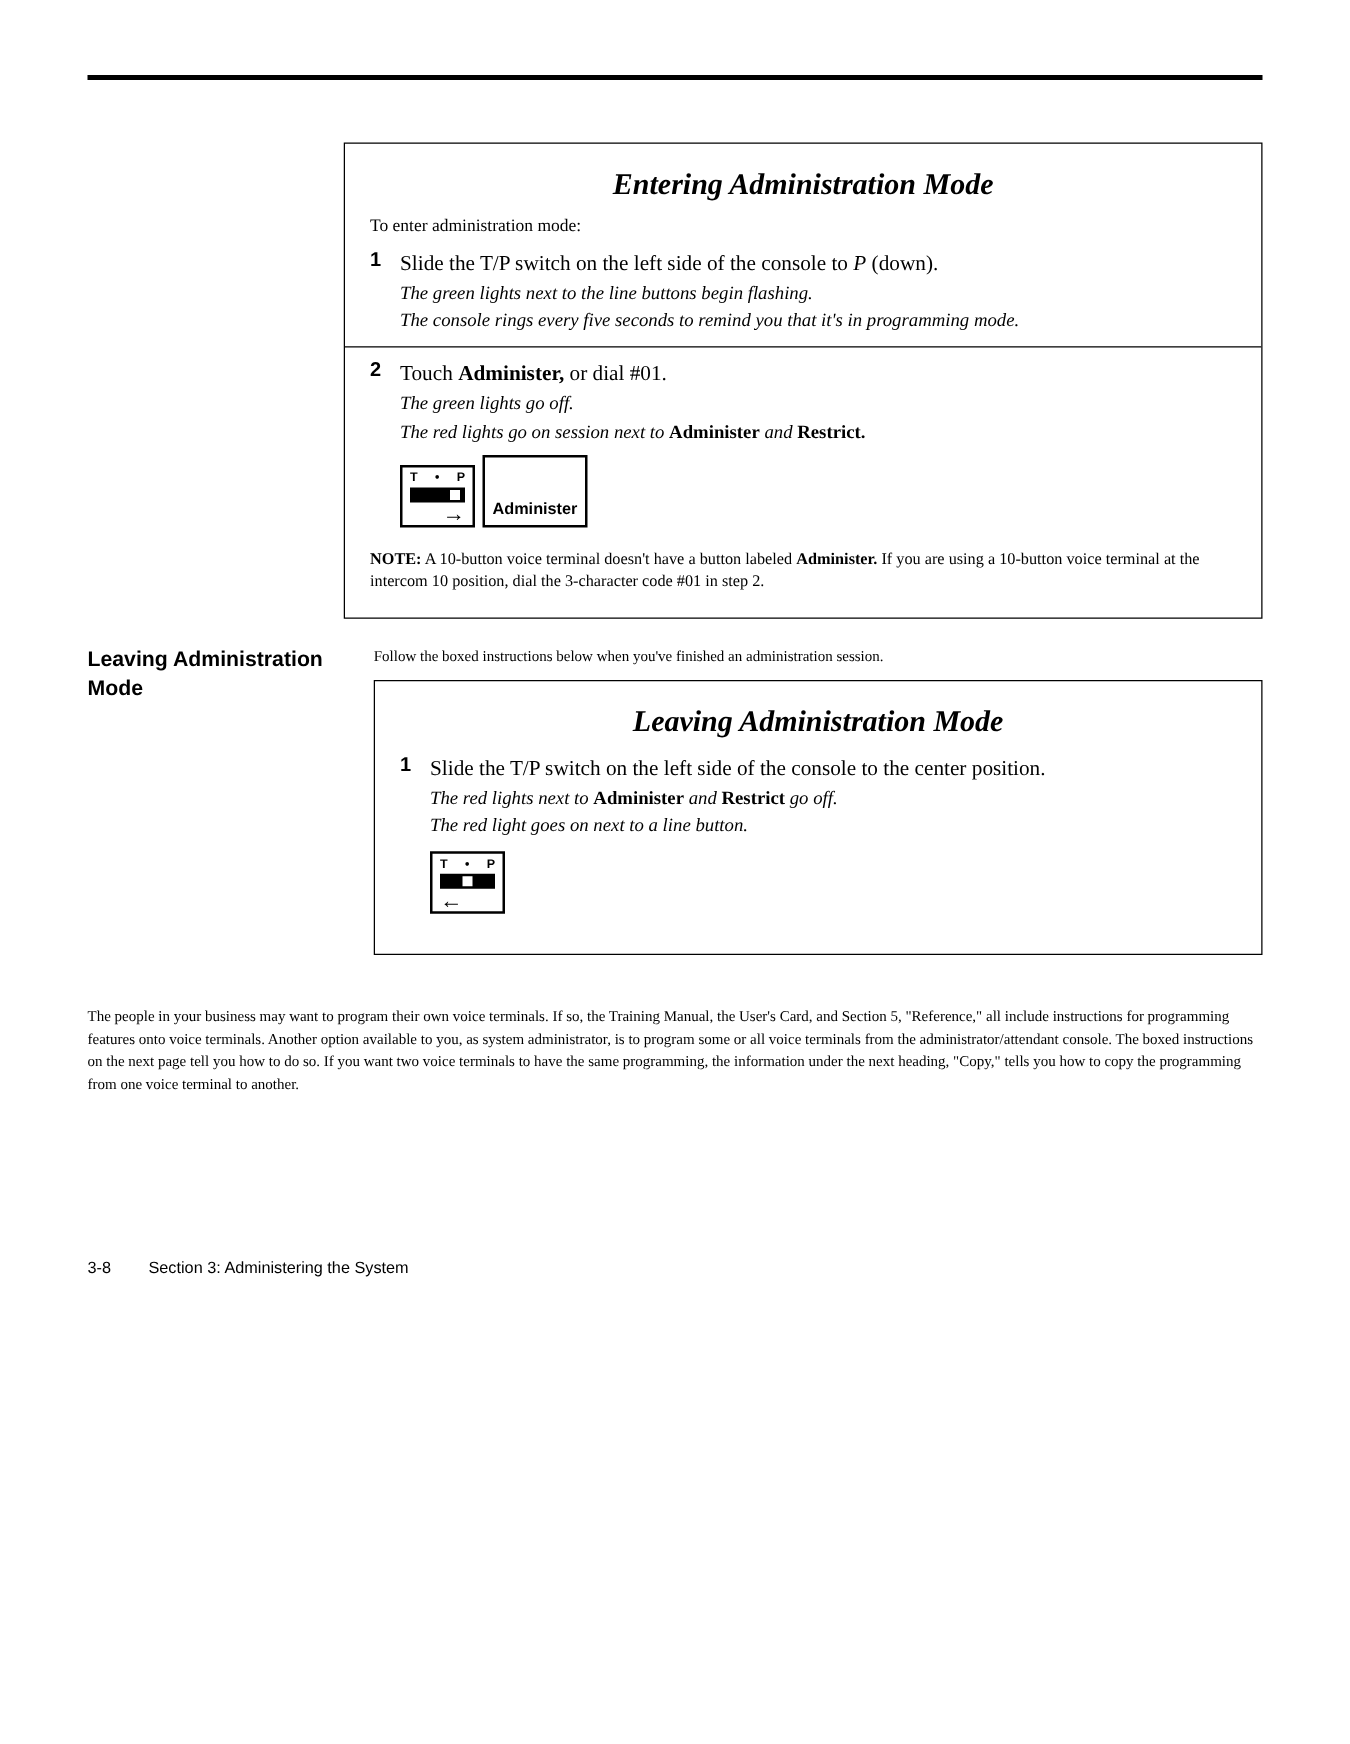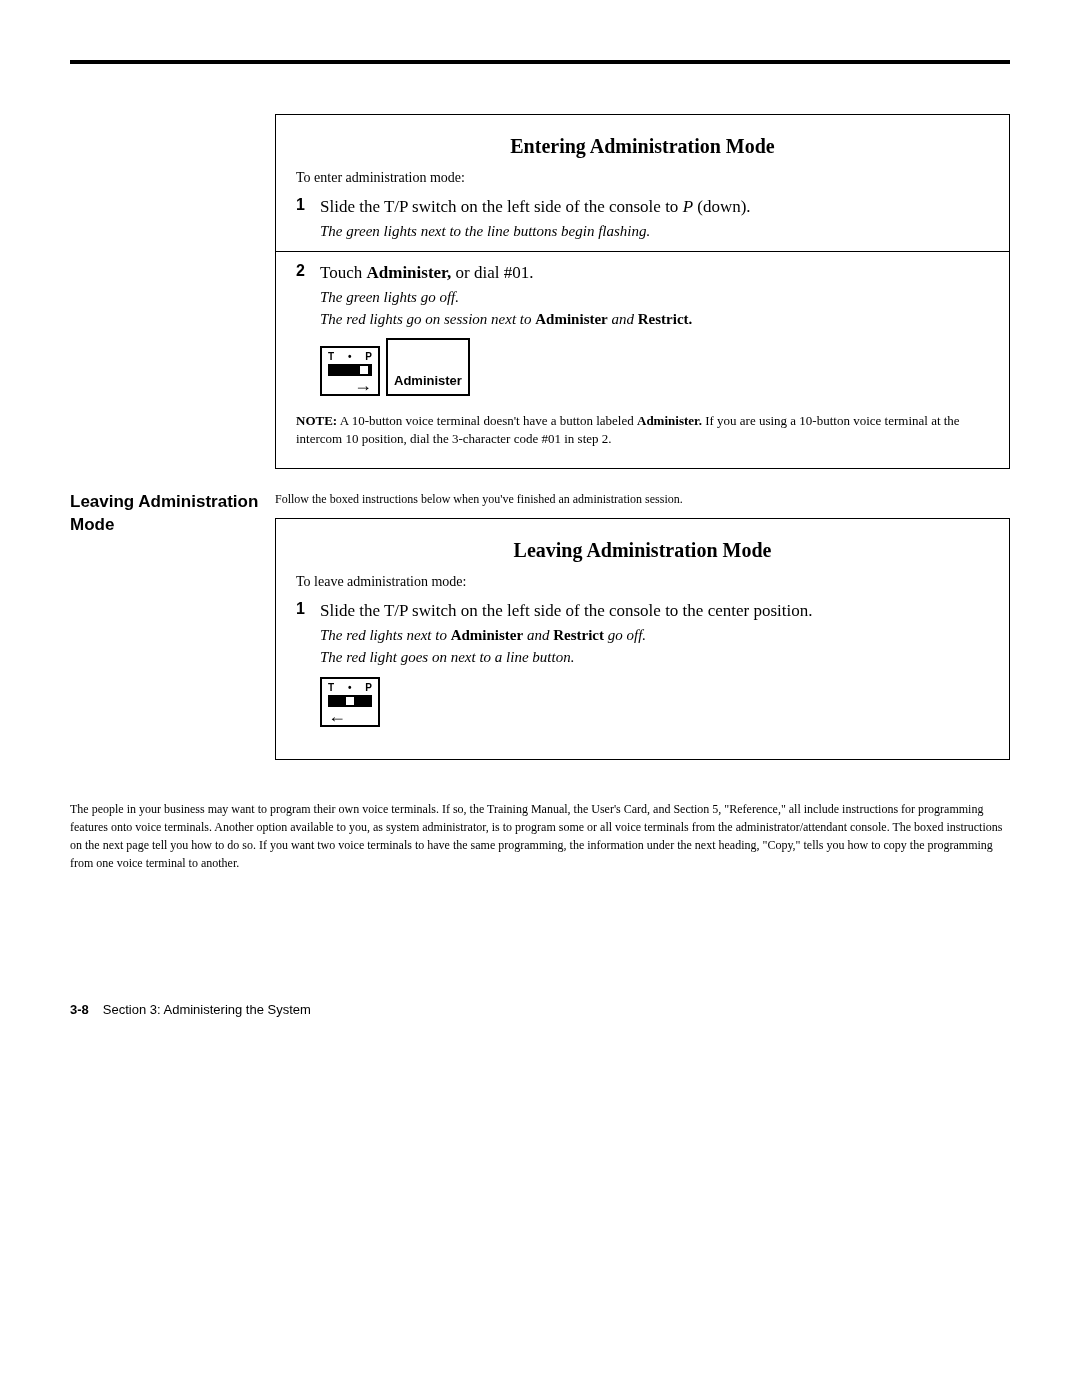--- a/index.html
+++ b/index.html
@@ -38,22 +38,23 @@
     line-height: 1.35;
   }
   .box {
     border: 1px solid #000;
     padding: 14px 20px 20px 20px;
     margin-top: 0;
   }
   .box-title {
     text-align: center;
     font-weight: bold;
-    font-size: 20px;
+    font-size: 24px;
     margin: 6px 0 12px 0;
+    font-style: italic;
   }
   .box-intro {
     font-size: 14px;
     margin: 0 0 10px 0;
   }
   .num-item {
     display: flex;
     margin: 6px 0 10px 0;
   }
   .num {
@@ -88,22 +89,22 @@
     font-size: 12px;
     line-height: 1.4;
     margin: 0 0 10px 0;
   }
   .footer {
     font-family: Helvetica, Arial, sans-serif;
     font-size: 13px;
     margin-top: 120px;
   }
   .footer .pg {
-    font-weight: bold;
-    margin-right: 14px;
+    font-weight: normal;
+    margin-right: 30px;
   }
   .switch-diagram {
     border: 2px solid #000;
     display: inline-block;
     padding: 4px 6px 2px 6px;
     margin-top: 8px;
     font-family: Helvetica, Arial, sans-serif;
     font-size: 10px;
     line-height: 1;
   }
@@ -142,40 +143,42 @@
     border: 2px solid #000;
     padding: 10px 6px 4px 6px;
     font-family: Helvetica, Arial, sans-serif;
     font-weight: bold;
     font-size: 13px;
     display: flex;
     align-items: flex-end;
   }
   .block-row {
     margin-top: 22px;
+    gap: 24px;
   }
 </style>
 </head>
 <body>
 
 <div class="page">
   <div class="top-rule"></div>
 
   <div class="two-col">
     <div class="left-col"></div>
     <div class="right-col">
       <div class="box">
         <div class="box-title">Entering Administration Mode</div>
         <p class="box-intro">To enter administration mode:</p>
 
         <div class="num-item">
           <div class="num">1</div>
           <div class="item-body">
             <span>Slide the T/P switch on the left side of the console to </span><i>P</i><span> (down).</span>
             <span class="sub">The green lights next to the line buttons begin flashing.</span>
+            <span class="sub">The console rings every five seconds to remind you that it's in programming mode.</span>
           </div>
         </div>
 
         <hr class="hr-inset">
 
         <div class="num-item">
           <div class="num">2</div>
           <div class="item-body">
             <span>Touch </span><b>Administer,</b><span> or dial #01.</span>
             <span class="sub">The green lights go off.</span>
@@ -211,21 +214,20 @@
 
   <div class="two-col block-row">
     <div class="left-col">
       <div class="sidebar-heading">Leaving Administration Mode</div>
     </div>
     <div class="right-col">
       <p class="para">Follow the boxed instructions below when you've finished an administration session.</p>
 
       <div class="box">
         <div class="box-title">Leaving Administration Mode</div>
-        <p class="box-intro">To leave administration mode:</p>
 
         <div class="num-item">
           <div class="num">1</div>
           <div class="item-body">
             <span>Slide the T/P switch on the left side of the console to the center position.</span>
             <span class="sub">
               <span>The red lights next to </span><b style="font-style:normal">Administer</b><span> and </span><b style="font-style:normal">Restrict</b><span> go off.</span>
             </span>
             <span class="sub">The red light goes on next to a line button.</span>
 

